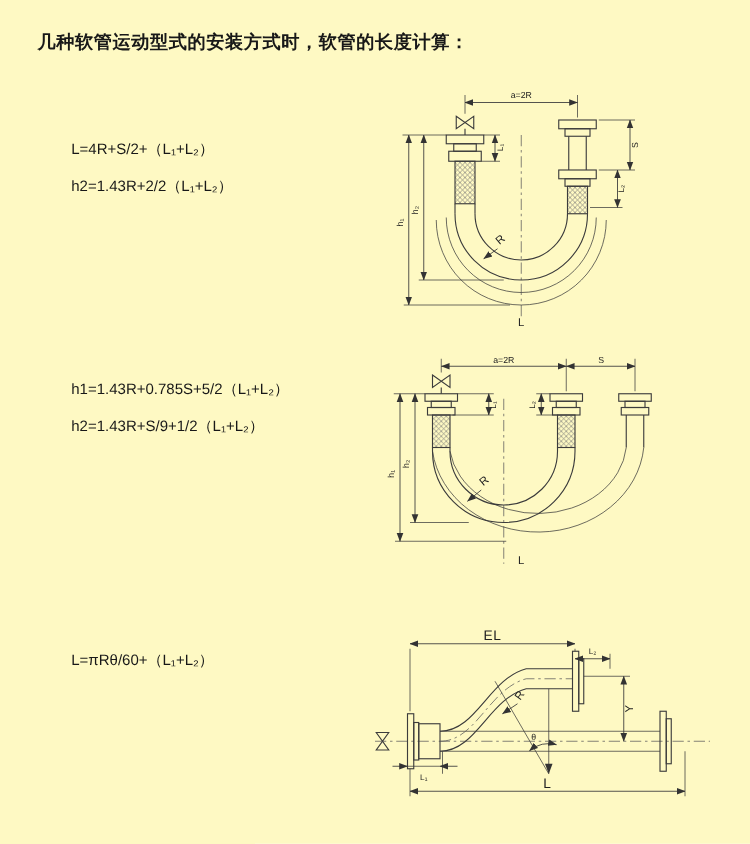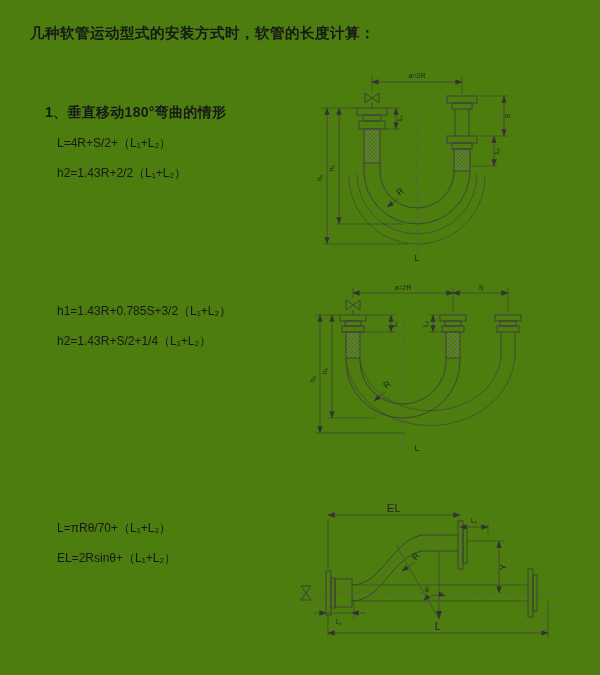--- a/index.html
+++ b/index.html
@@ -1,21 +1,21 @@
 <!DOCTYPE html>
 <html><head>
 <meta charset="utf-8">
 <style>
   html,body{margin:0;padding:0;}
   body{
     width:600px;height:675px;background:#ffffff;
     font-family:"Liberation Sans",sans-serif;color:#181818;
     position:relative;overflow:hidden;
   }
-  .page{position:absolute;inset:0;background:#4d7c0f;}
+  .page{position:absolute;inset:0;background:#fef9c3;}
   .title{
     position:absolute;left:30px;top:24px;
     font-size:14.5px;font-weight:bold;letter-spacing:.5px;
   }
   .section{position:absolute;left:45px;width:275px;}
   #sec1{top:104px;} #sec2{top:296px;} #sec3{top:513px;}
   .heading{font-size:14px;font-weight:bold;margin:0 0 6px 0;letter-spacing:.3px;}
   .formula{font-size:12px;margin-left:12px;line-height:30px;white-space:nowrap;}
   .dwg{position:absolute;}
   #d1{left:308px;top:66px;} #d2{left:305px;top:281px;} #d3{left:296px;top:501px;}
@@ -42,33 +42,31 @@
       <path d="M0,0 L4,4 M4,0 L0,4" stroke="#777" stroke-width="0.5"></path>
     </pattern>
   </defs>
 </svg>
 
 <div class="page">
 
   <div class="title">几种软管运动型式的安装方式时，软管的长度计算：</div>
 
   <div class="section" id="sec1">
-    <div class="heading">1、垂直移动180°弯曲的情形</div>
     <div class="formula">L=4R+S/2+（L₁+L₂）</div>
     <div class="formula">h2=1.43R+2/2（L₁+L₂）</div>
   </div>
 
   <div class="section" id="sec2">
-    <div class="formula">h1=1.43R+0.785S+3/2（L₁+L₂）</div>
-    <div class="formula">h2=1.43R+S/2+1/4（L₁+L₂）</div>
+    <div class="formula">h1=1.43R+0.785S+5/2（L₁+L₂）</div>
+    <div class="formula">h2=1.43R+S/9+1/2（L₁+L₂）</div>
   </div>
 
   <div class="section" id="sec3">
-    <div class="formula">L=πRθ/70+（L₁+L₂）</div>
-    <div class="formula">EL=2Rsinθ+（L₁+L₂）</div>
+    <div class="formula">L=πRθ/60+（L₁+L₂）</div>
   </div>
 
   <svg id="d1" class="dwg" width="235" height="200" viewBox="0 0 235 200">
     <line class="cline" x1="109" y1="42" x2="109" y2="190"></line>
 
     <g>
       <line class="thin" x1="64" y1="10" x2="64" y2="25"></line>
       <line class="thin" x1="154" y1="10" x2="154" y2="28"></line>
       <line class="dim" x1="64" y1="16" x2="154" y2="16" marker-start="url(#arr)" marker-end="url(#arr)"></line>
       <text class="lbl" x="109" y="12" text-anchor="middle">a=2R</text>

